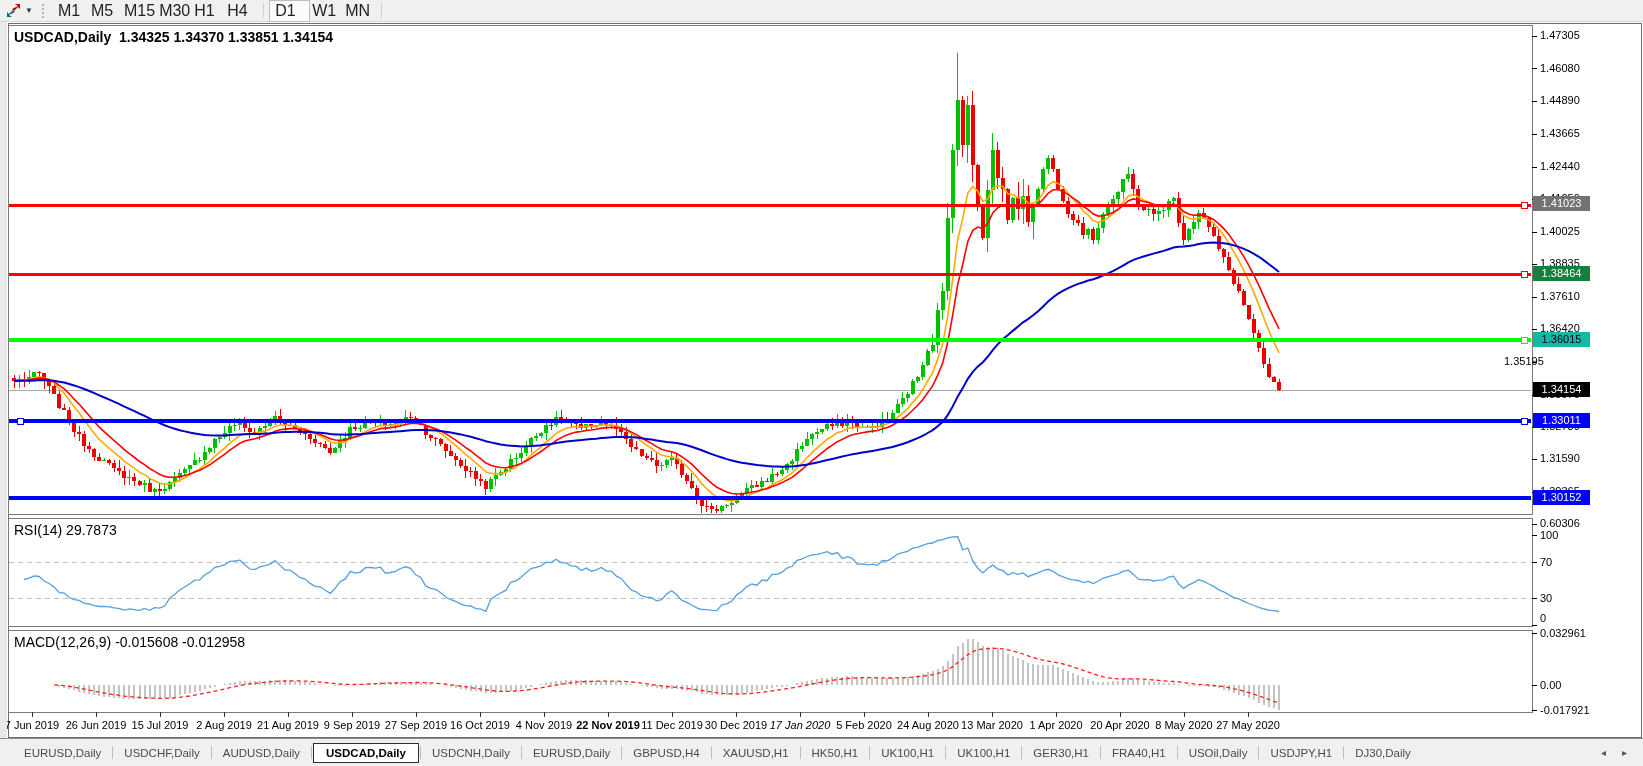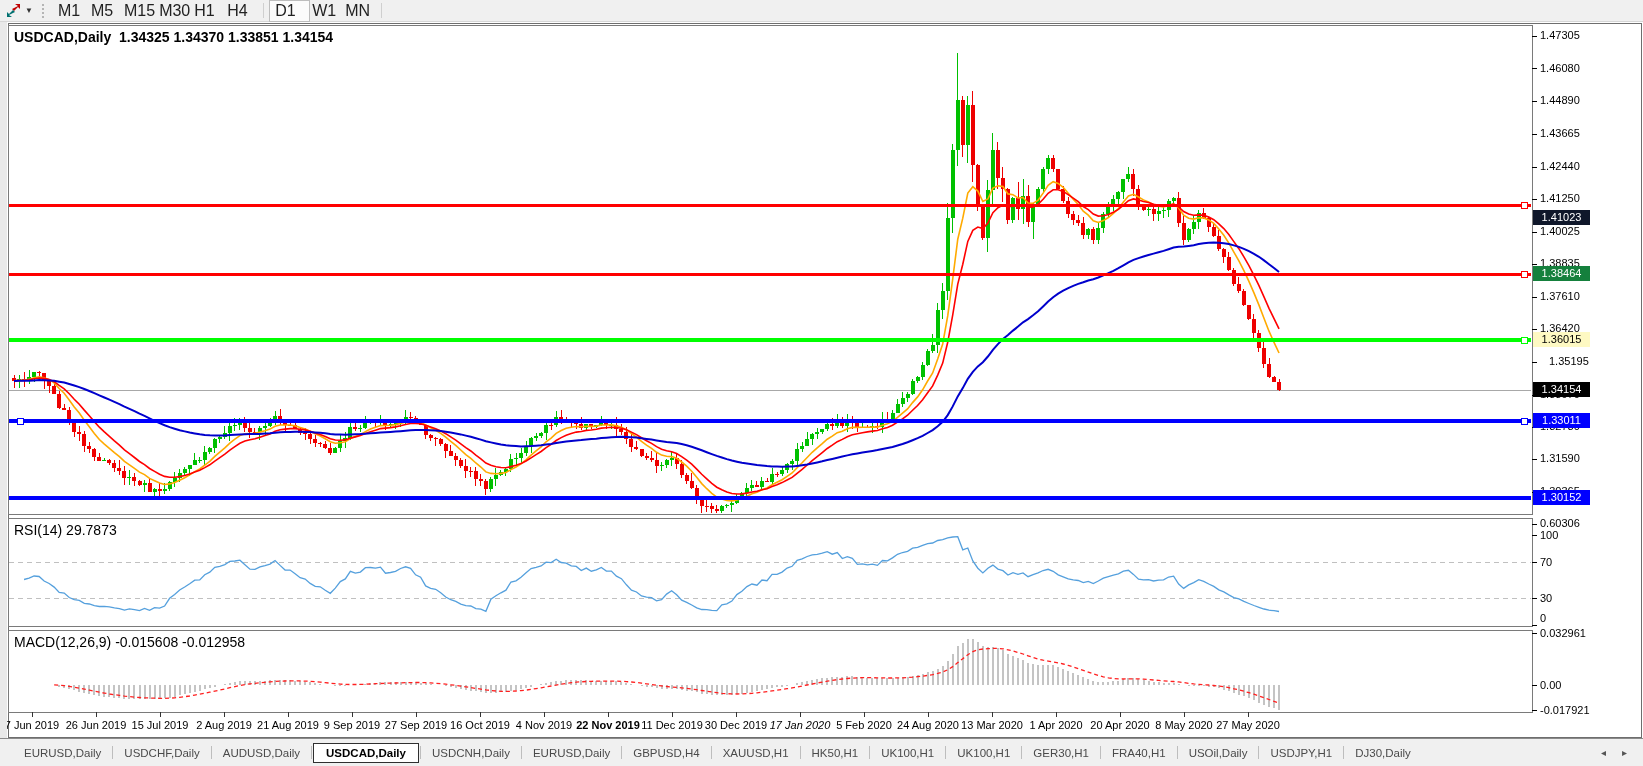--- a/index.html
+++ b/index.html
@@ -903,36 +903,36 @@
       <div class="axis-num" style="left:1540px;top:29px;">1.47305</div>
       <div class="axis-num" style="left:1540px;top:61.99485549599987px;">1.46080</div>
       <div class="axis-num" style="left:1540px;top:94.04700083497157px;">1.44890</div>
       <div class="axis-num" style="left:1540px;top:127.04185633097205px;">1.43665</div>
       <div class="axis-num" style="left:1540px;top:160.03671182697192px;">1.42440</div>
       <div class="axis-num" style="left:1540px;top:192.0888571659436px;">1.41250</div>
       <div class="axis-num" style="left:1540px;top:225.08371266194408px;">1.40025</div>
       <div class="axis-num" style="left:1540px;top:257.1358580009158px;">1.38835</div>
       <div class="axis-num" style="left:1540px;top:290.13071349691563px;">1.37610</div>
       <div class="axis-num" style="left:1540px;top:322.1828588358874px;">1.36420</div>
-      <div class="axis-num" style="left:1504px;top:355.17771433188784px;margin-left:45px;">1.35195</div>
+      <div class="axis-num" style="left:1504px;top:355.17771433188784px;">1.35195</div>
       <div class="axis-num" style="left:1540px;top:388.1725698278883px;">1.33970</div>
       <div class="axis-num" style="left:1540px;top:420.22471516685937px;">1.32780</div>
       <div class="axis-num" style="left:1540px;top:452.2768605058311px;">1.31590</div>
       <div class="axis-num" style="left:1540px;top:485.2717160018316px;">1.30365</div>
       <div class="axis-num" style="left:1540px;top:517.3238613408032px;">0.60306</div>
       <div class="axis-num" style="left:1540px;top:529px;">100</div>
       <div class="axis-num" style="left:1540px;top:556px;">70</div>
       <div class="axis-num" style="left:1540px;top:592px;">30</div>
       <div class="axis-num" style="left:1540px;top:612px;">0</div>
       <div class="axis-num" style="left:1540px;top:627.020503px;">0.032961</div>
       <div class="axis-num" style="left:1540px;top:679px;">0.00</div>
       <div class="axis-num" style="left:1540px;top:704px;">-0.017921</div>
-      <div class="axis-badge" style="top:210px;background:#0f172a;color:#ffffff;">1.41023</div>
+      <div class="axis-badge" style="top:196px;background:#737373;color:#ffffff;">1.41023</div>
       <div class="axis-badge" style="top:266.12858566541837px;background:#15803d;color:#ffffff;">1.38464</div>
-      <div class="axis-badge" style="top:332.09136208150403px;background:#fef9c3;color:#000000;">1.36015</div>
+      <div class="axis-badge" style="top:332.09136208150403px;background:#14b8a6;color:#000000;">1.36015</div>
       <div class="axis-badge" style="top:413.0028281304713px;background:#0000ff;color:#ffffff;">1.33011</div>
       <div class="axis-badge" style="top:490.00878067174824px;background:#0000ff;color:#ffffff;">1.30152</div>
       <div class="axis-badge" style="top:382.2166078595093px;background:#000;color:#fff;">1.34154</div>
     </div>
   <div id="date-layer">
       <div class="date-label" style="left:-13px;top:719px;">7 Jun 2019</div>
       <div class="date-label" style="left:51px;top:719px;">26 Jun 2019</div>
       <div class="date-label" style="left:115px;top:719px;">15 Jul 2019</div>
       <div class="date-label" style="left:179px;top:719px;">2 Aug 2019</div>
       <div class="date-label" style="left:243px;top:719px;">21 Aug 2019</div>

